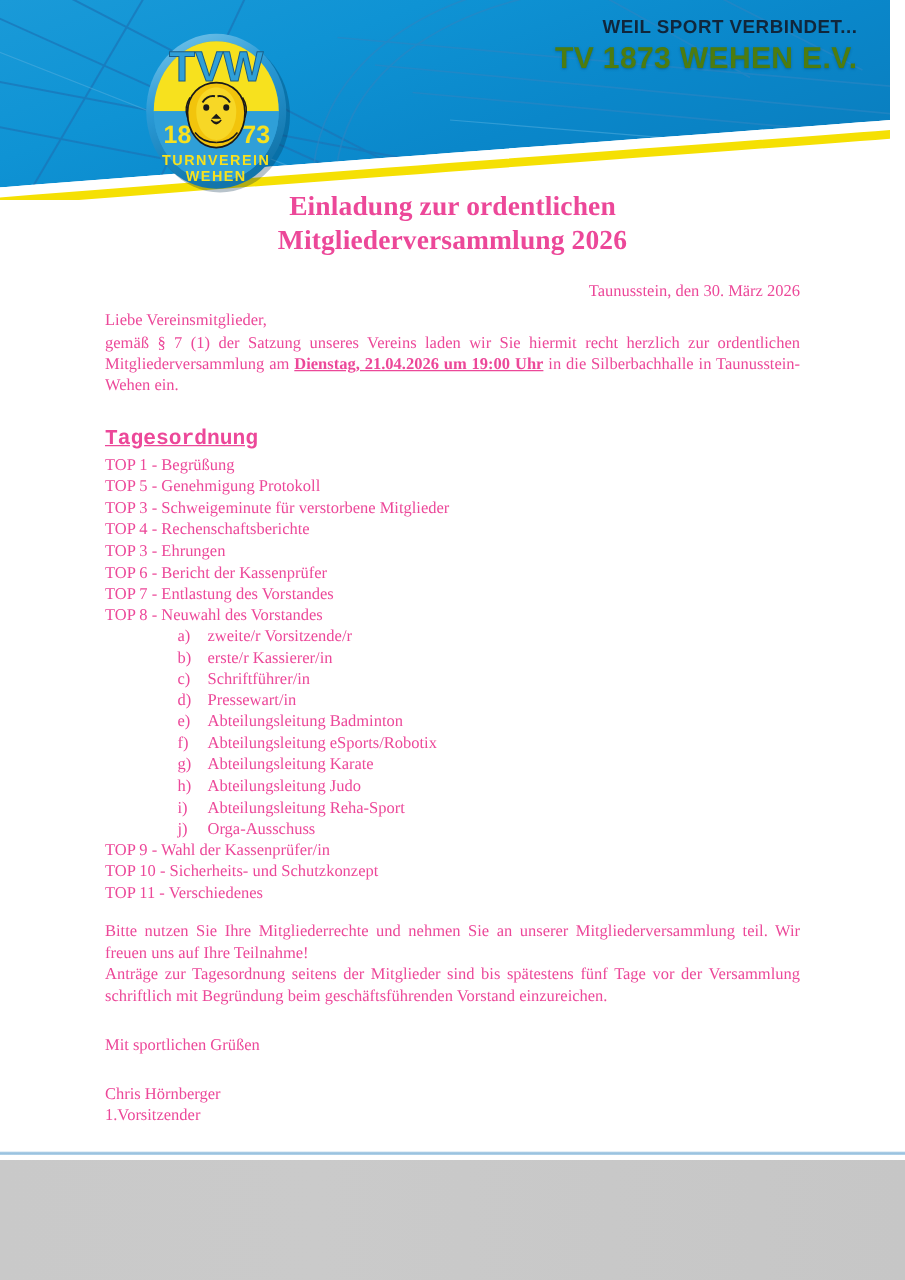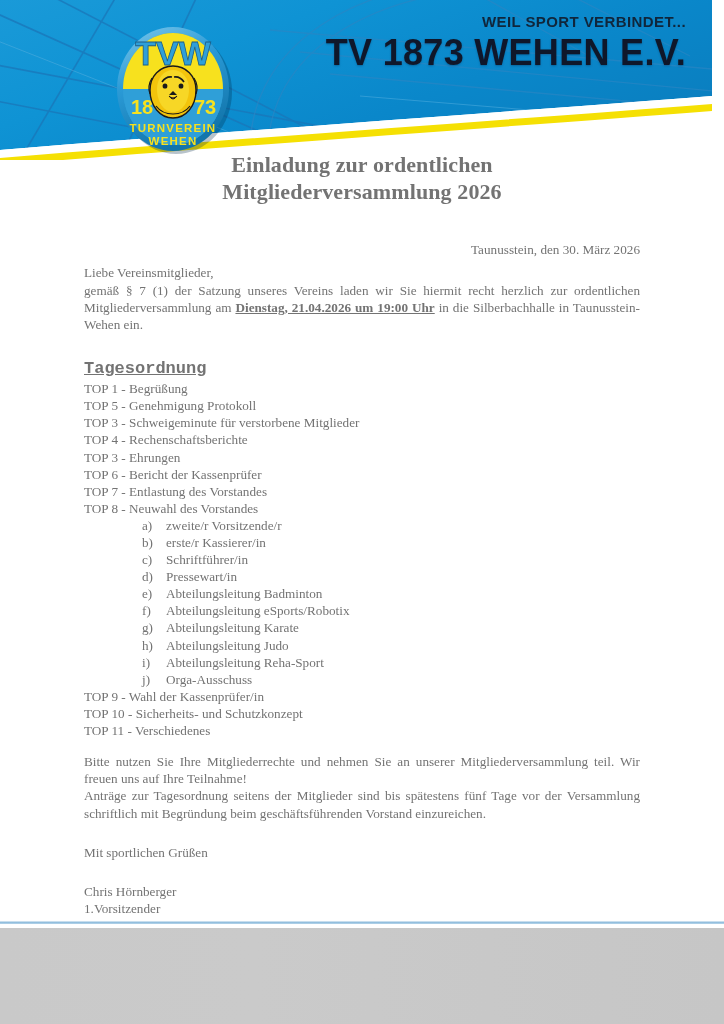--- a/index.html
+++ b/index.html
@@ -20,44 +20,44 @@
     position:absolute;right:26px;top:14px;text-align:right;
     font-family:"Liberation Sans", sans-serif;
     line-height:1;
   }
   .claim{
     font-size:15px;font-weight:bold;color:#10263b;
     letter-spacing:0.4px;
     display:block;
   }
   .clubname{
-    font-size:36px;font-weight:bold;color:#0f172a;
+    font-size:24px;font-weight:bold;color:#4d7c0f;
     letter-spacing:0.3px;
     display:block;margin-top:6px;
     text-shadow:0 1px 2px rgba(0,40,80,.35);
   }
 
   
   .logo{position:absolute;left:112px;top:22px;width:124px;height:136px;}
 
   
   .content{
     position:absolute;left:84px;top:152px;width:556px;
-    color:#737373;
+    color:#ec4899;
   }
   .doc-title{
     text-align:center;
     font-size:22px;line-height:1.22;font-weight:bold;
     margin:0 0 0 0;
     letter-spacing:0.1px;
   }
   .place-date{
     text-align:right;
     font-size:13.2px;
-    margin-top:36px;
+    margin-top:19px;
   }
   .salutation{font-size:13.2px;margin-top:7px;}
   .intro{
     font-size:13.2px;
     text-align:justify;
     line-height:1.30;
     margin-top:1px;
   }
   .intro b.u{font-weight:bold;text-decoration:underline;}
 

